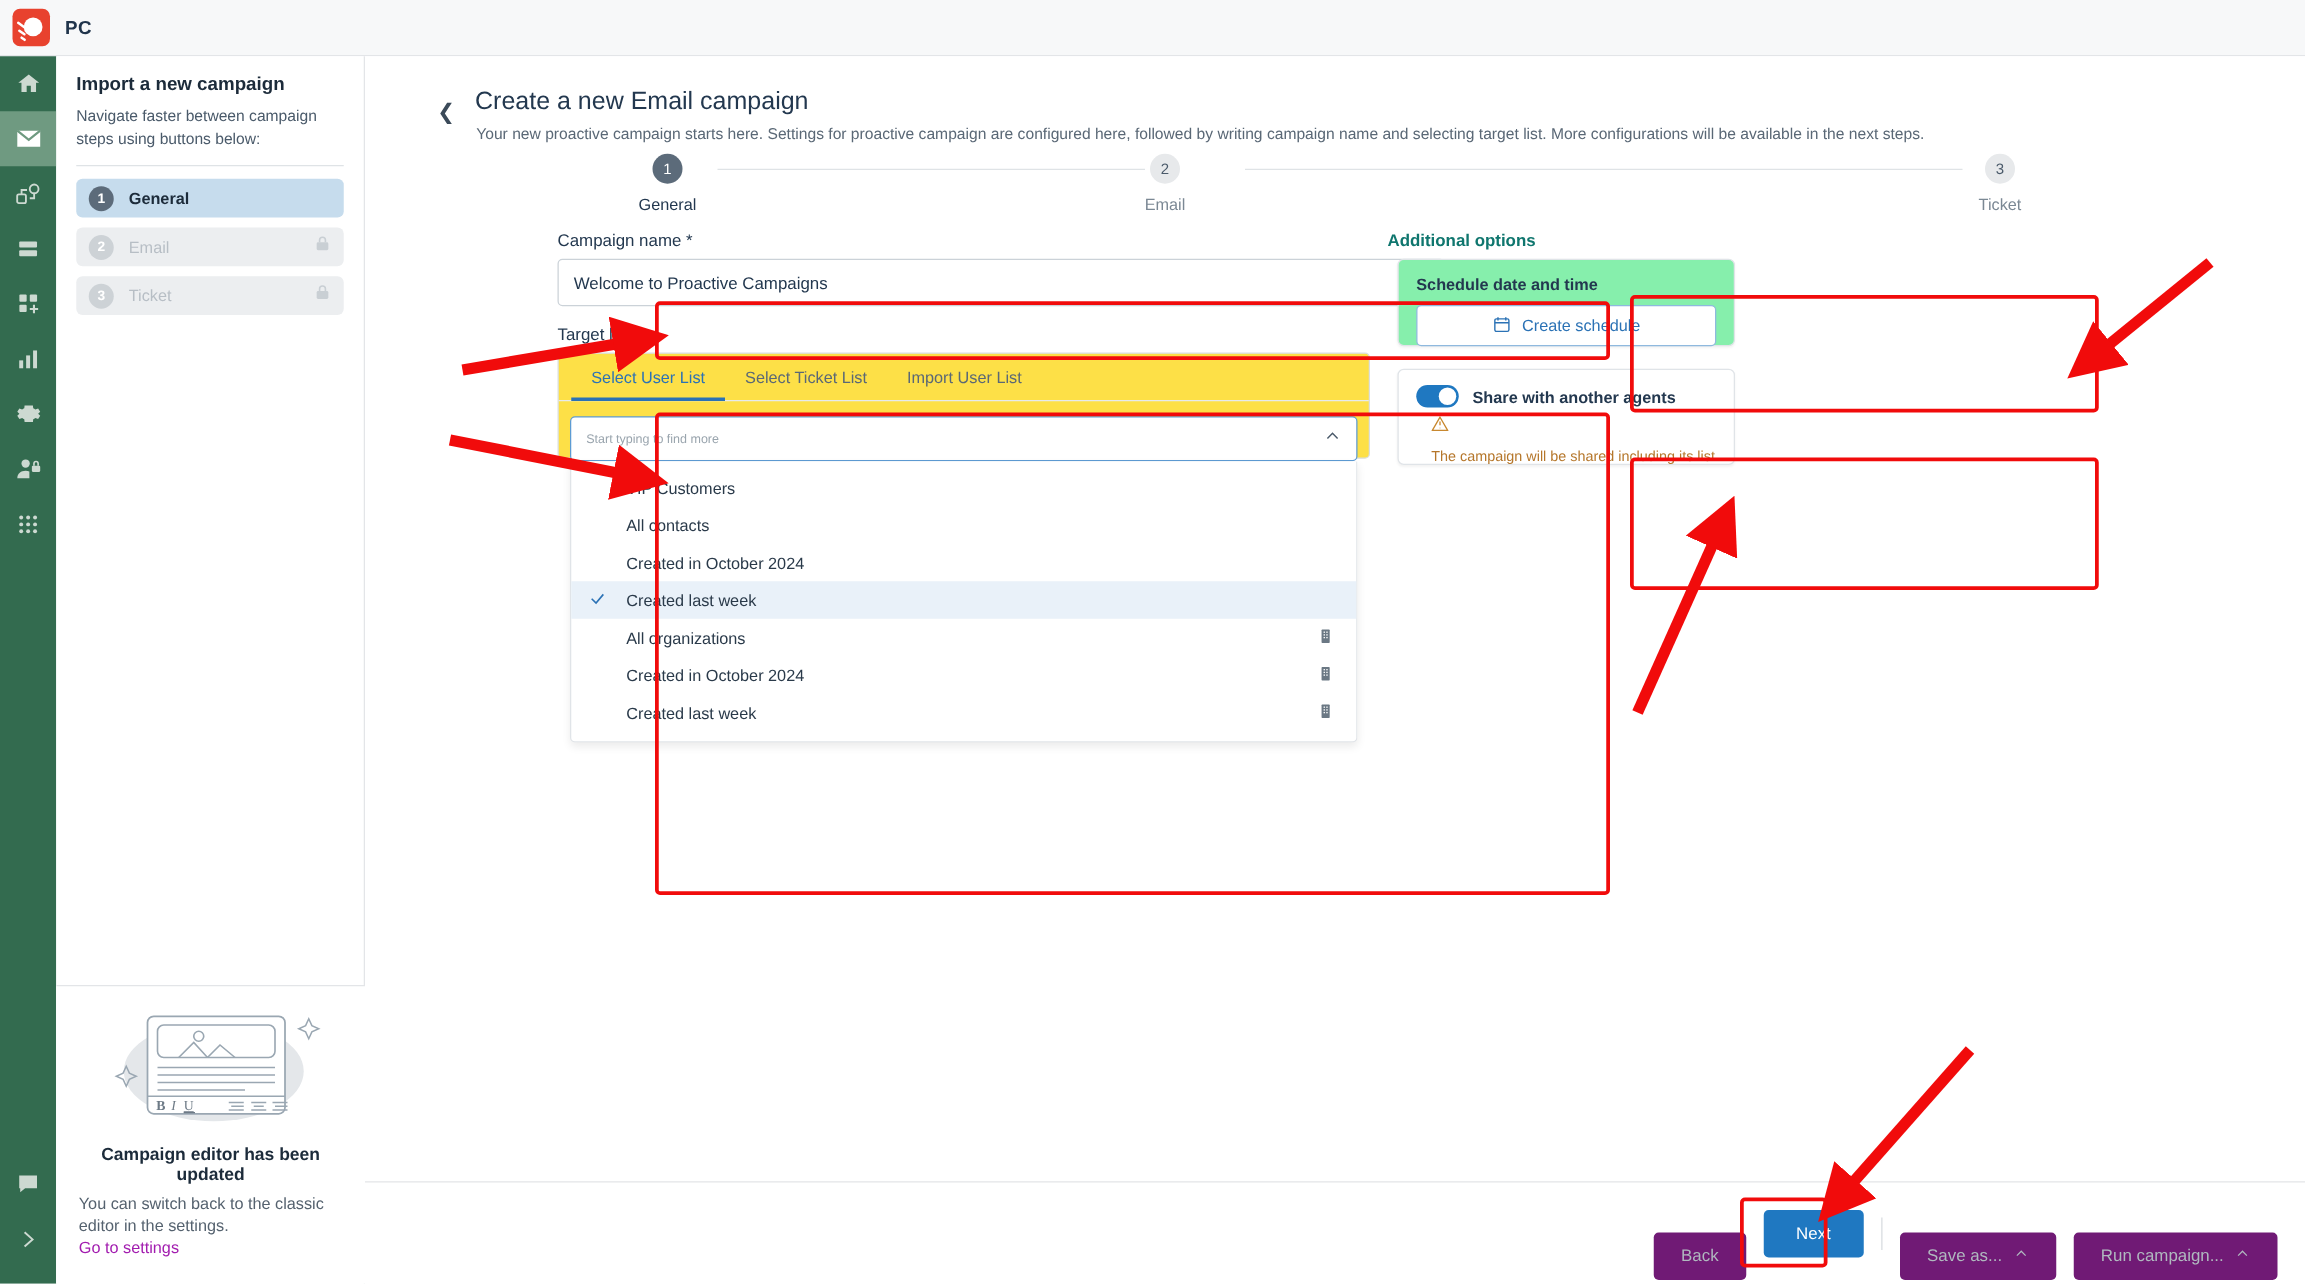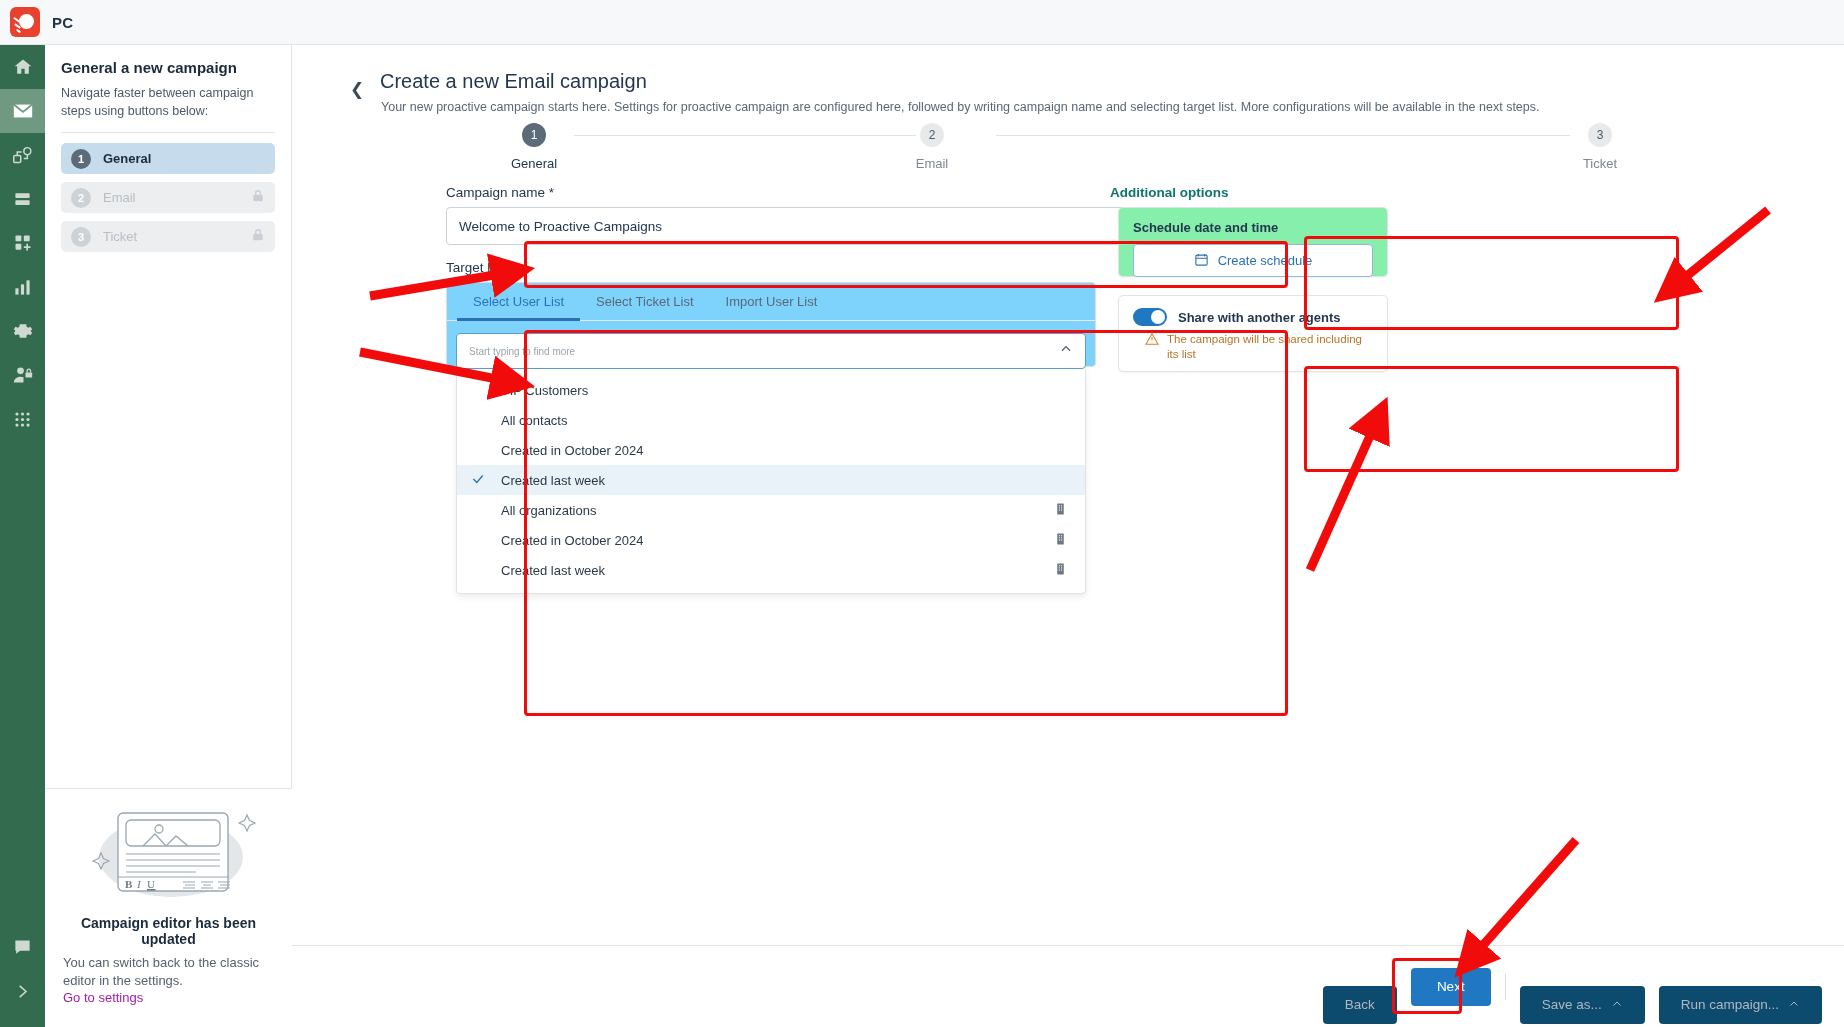--- a/index.html
+++ b/index.html
@@ -115,21 +115,21 @@
   
   .cn-box {
     position: absolute; left: 154px; top: 162px; width: 710px; height: 38px;
     border: 1px solid #cbd2d8; border-radius: 4px; background: #fff;
     display: flex; align-items: center; padding: 0 12px;
     font-size: 13.5px; color: #23384f;
   }
   
   .tl-card {
     position: absolute; left: 154px; top: 237px; width: 650px; height: 85px;
-    border: 1px solid #d9dee2; border-radius: 4px; background: #7dd3fc; overflow: visible;
+    border: 1px solid #d9dee2; border-radius: 4px; background: #fde047; overflow: visible;
   }
   .tl-tabs { display: flex; height: 38px; padding: 0 10px; gap: 0; border-bottom: 1px solid #e6eaed; }
   .tl-tab {
     padding: 0 16px; height: 38px; line-height: 38px; font-size: 13px; color: #5a6876; cursor: pointer;
   }
   .tl-tab.act { color: #2b72b5; box-shadow: inset 0 -3px 0 0 #2b72b5; }
 
   .combo {
     position: absolute; left: 164px; top: 288px; width: 630px; height: 36px;
     border: 1px solid #5d9bd3; border-radius: 4px; background: #fff;
@@ -168,38 +168,38 @@
     position: absolute; left: 826px; top: 250px; width: 270px; height: 77px;
     border: 1px solid #e0e4e8; border-radius: 5px; background: #fff;
     box-shadow: 0 1px 2px rgba(0,0,0,.05); padding: 12px 14px;
   }
   .toggle-row { display: flex; align-items: center; gap: 11px; }
   .toggle {
     width: 34px; height: 18px; border-radius: 9px; background: #1f78c1; position: relative; cursor: pointer;
   }
   .toggle .knob { position: absolute; right: 2px; top: 2px; width: 14px; height: 14px; border-radius: 50%; background: #fff; }
   .toggle-label { font-size: 13px; font-weight: 700; color: #23384f; }
-  .warn-row { display: flex; gap: 8px; margin-top: 6px; padding-left: 12px; }
+  .warn-row { display: flex; gap: 8px; margin-top: 6px; padding-left: 12px; flex-direction: column; }
   .warn-text { font-size: 11.5px; color: #b5762a; line-height: 1.32; }
 
   
   .hl { position: absolute; border: 3px solid #f10b0b; border-radius: 4px; pointer-events: none; }
   .arrow { position: absolute; pointer-events: none; }
 
   
   .footer {
     position: absolute; left: 292px; bottom: 0; width: 1552px; height: 82px;
     background: #fff; border-top: 1px solid #e3e5e8;
     display: flex; align-items: center; justify-content: flex-end; padding-right: 22px; gap: 14px;
   }
   .btn {
     height: 38px; border-radius: 4px; font-size: 13.5px; display: flex;
     align-items: center; justify-content: center; padding: 0 22px; cursor: pointer; gap: 9px;
   }
-  .btn-ghost { background: #0c4a6e; color: #b0b8bf; margin-top: 36px; }
+  .btn-ghost { background: #701a75; color: #b0b8bf; margin-top: 36px; }
   .btn-primary { background: #1f78c1; color: #fff; }
   .vsep { width: 1px; height: 26px; background: #d7dbdf; }
   .caret { font-size: 11px; }
 </style>
 </head>
 <body>
 
 <div id="root">
 
   <div class="topbar">
@@ -308,21 +308,21 @@
     <div class="rail-btn" style="margin-bottom:14px">
       <span>
         <svg width="17" height="17" viewBox="0 0 24 24" fill="none" stroke="#cdd9d1" stroke-width="2.2">
             <path d="M8 4l9 8-9 8"></path>
           </svg>
       </span>
     </div>
   </div>
 
   <div class="leftpanel">
-    <div class="lp-title">General a new campaign</div>
+    <div class="lp-title">Import a new campaign</div>
     <div class="lp-sub">Navigate faster between campaign steps using buttons below:</div>
     <div class="lp-divider"></div>
 
     <div class="step-item sel">
       <div class="step-badge">1</div>
       <div class="step-label">General</div>
     </div>
     <div class="step-item">
       <div class="step-badge">2</div>
       <div class="step-label">Email</div>

